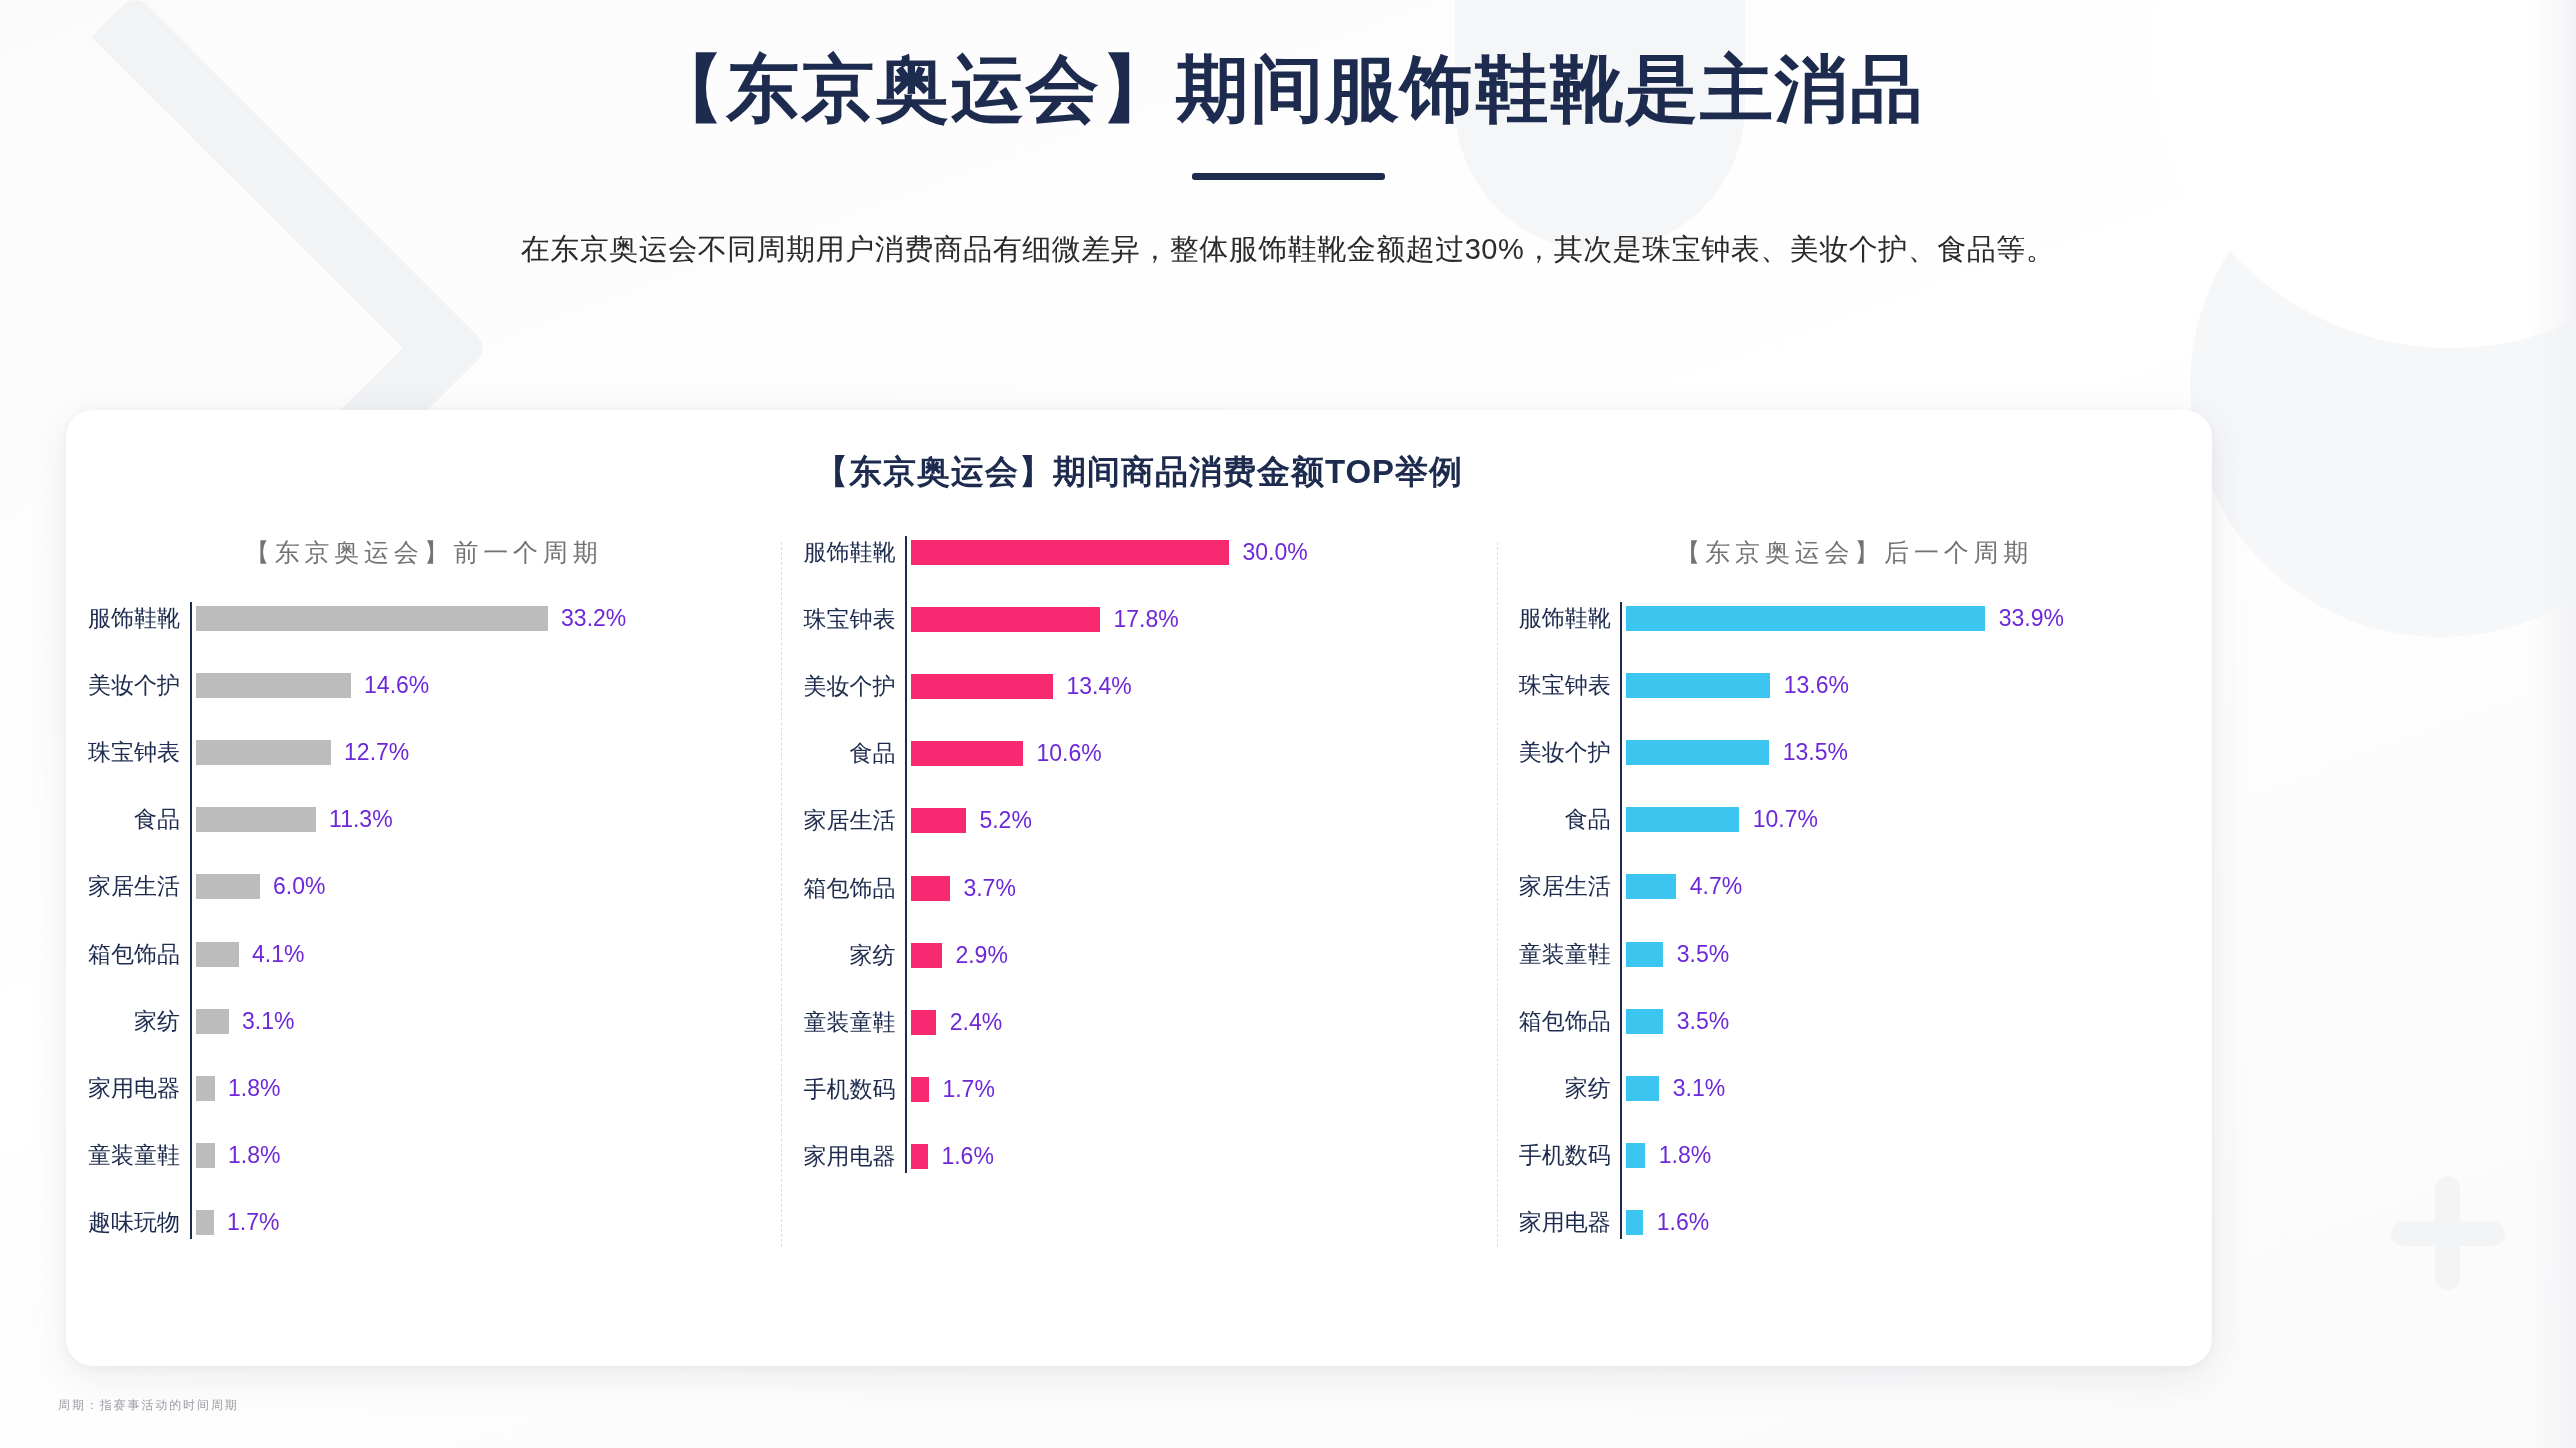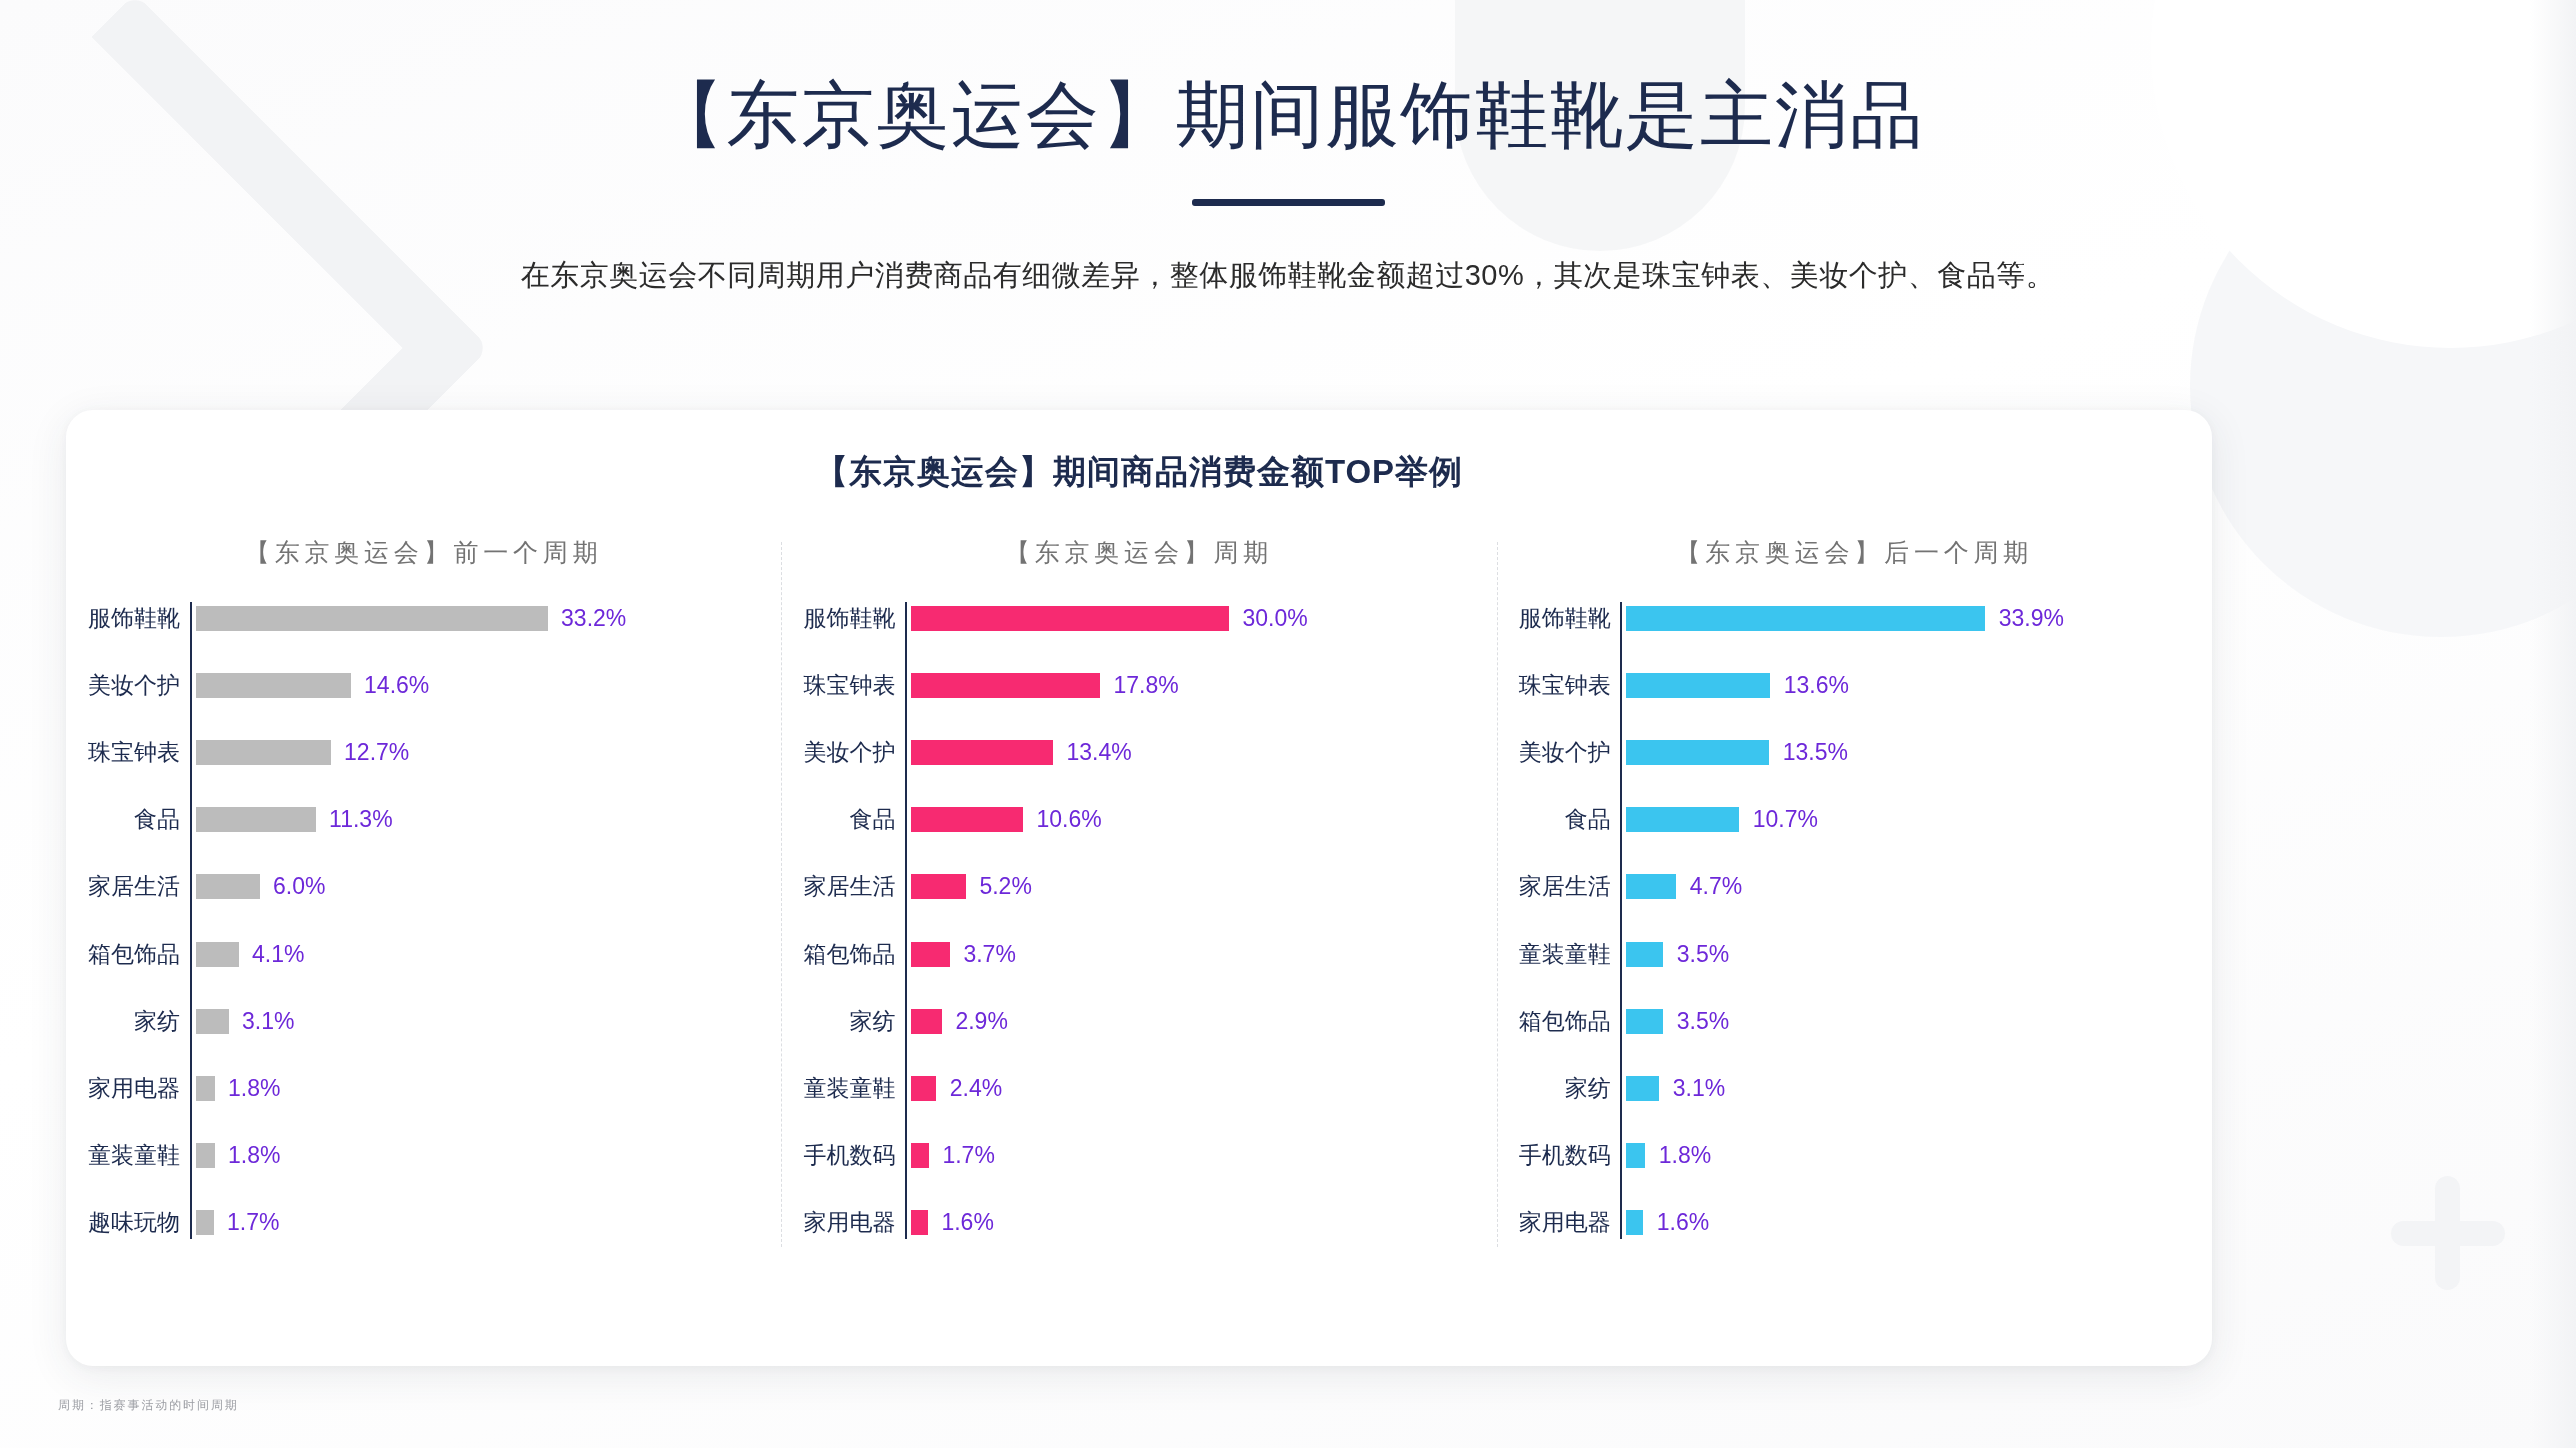--- a/index.html
+++ b/index.html
@@ -58,23 +58,23 @@
     background: #f3f4f6; border-radius: 12.6px;
   }
   .deco-edge {
     right: 0; top: 0; width: 46px; height: 1449px;
     background: linear-gradient(90deg, rgba(244,245,247,0) 0%, #f2f3f5 100%);
   }
 
   
   .header { position: absolute; left: 0; top: 0; width: 2576px; text-align: center; }
   .main-title {
-    margin-top: 72px;
+    margin-top: 46px;
     font-size: 73px;
-    font-weight: 400;
+    font-weight: 700;
     letter-spacing: 1.9px;
     color: #1d2b4e;
     line-height: 1.18;
   }
   .title-rule {
     width: 193px; height: 6.8px; background: #1d2b4e;
     margin: 41px auto 0; border-radius: 2.9px;
   }
   .subtitle {
     margin-top: 48px;
@@ -243,21 +243,20 @@
               <span class="bar-value">1.8%</span>
             </div>
             <div class="row">
               <span class="row-label">趣味玩物</span>
               <div class="bar" style="background: rgb(188, 188, 188); width: 18px;"></div>
               <span class="bar-value">1.7%</span>
             </div>
           </div>
         </div>
         <div class="panel">
-          <div class="panel-title">【东京奥运会】周期</div>
           <div class="plot">
             <div class="row">
               <span class="row-label">服饰鞋靴</span>
               <div class="bar" style="background: rgb(247, 42, 113); width: 318px;"></div>
               <span class="bar-value">30.0%</span>
             </div>
             <div class="row">
               <span class="row-label">珠宝钟表</span>
               <div class="bar" style="background: rgb(247, 42, 113); width: 189px;"></div>
               <span class="bar-value">17.8%</span>

